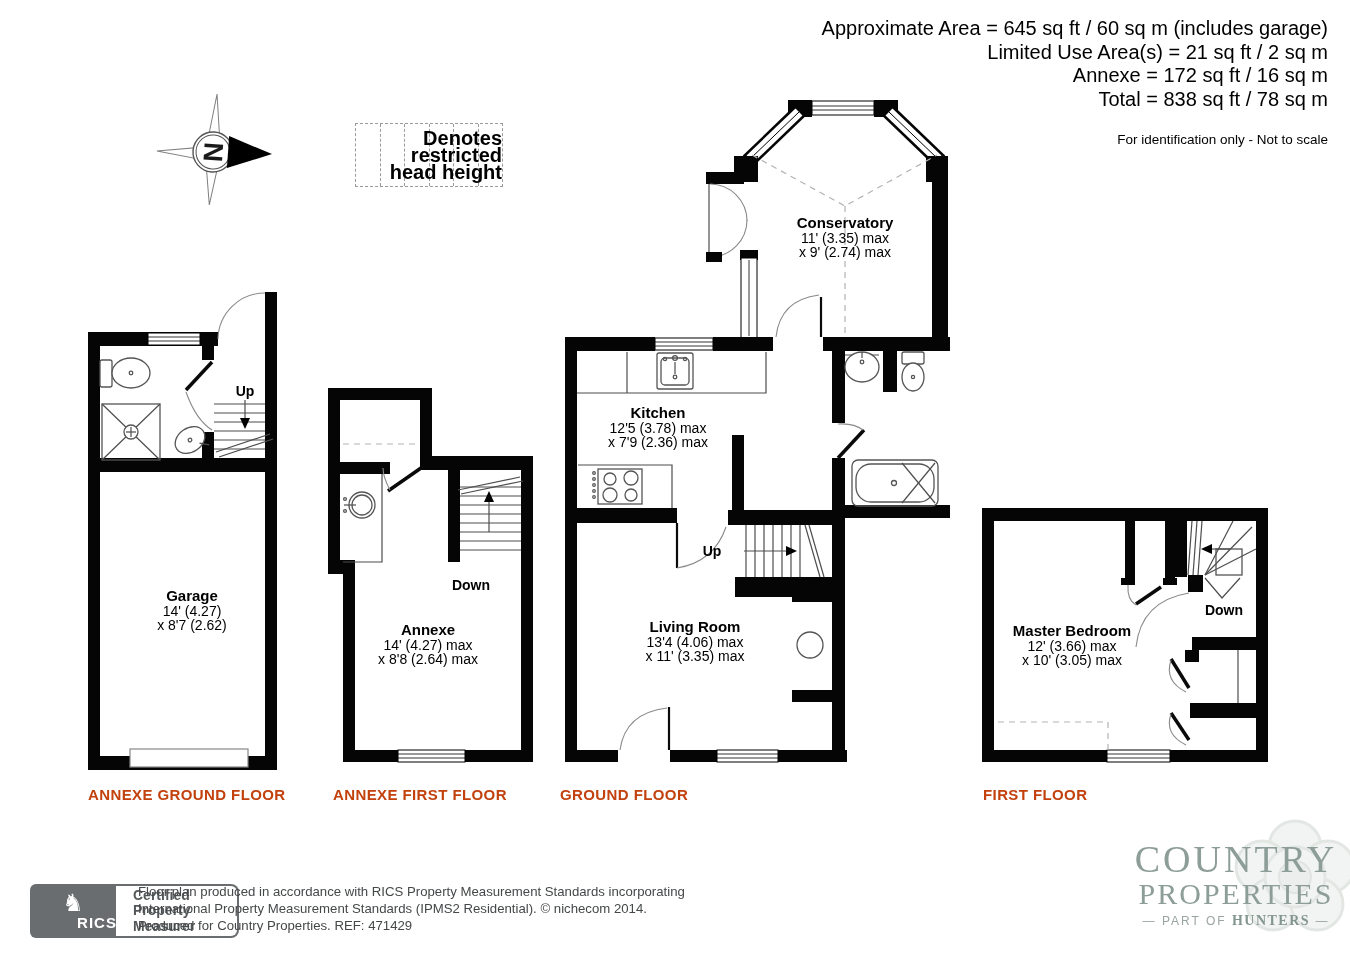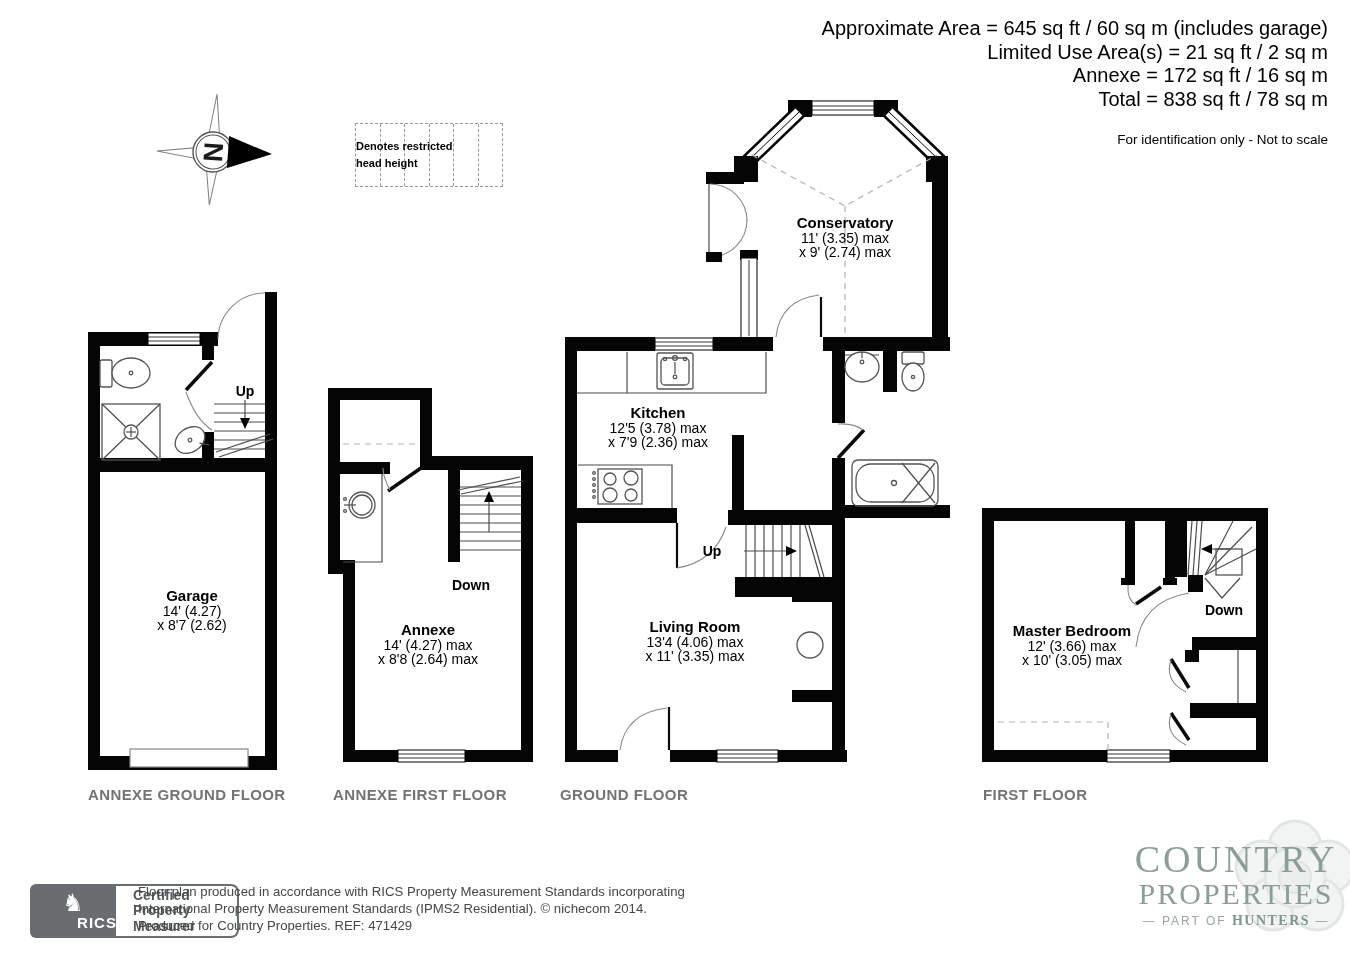--- a/index.html
+++ b/index.html
@@ -10,23 +10,23 @@
   
   .area-summary{position:absolute;top:17px;right:22px;text-align:right;}
   .area-summary .line{font-size:20px;line-height:23.5px;color:#000;}
   .area-summary .disclaimer{font-size:13.5px;margin-top:21px;color:#000;}
   
   .legend{position:absolute;left:355px;top:123px;width:146px;height:62px;border:1.5px dashed #9a9a9a;}
   .legend .cols{position:absolute;inset:0;display:flex;}
   .legend .cols div{flex:1;border-right:1.5px dashed #9a9a9a;}
   .legend .cols div:last-child{border-right:none;}
   .legend .cap{position:absolute;inset:0;display:flex;flex-direction:column;justify-content:center;
-    text-align:left;font-weight:bold;font-size:11px;line-height:17px;}
-  
-  .floor-label{position:absolute;top:786px;font-weight:bold;font-size:15px;letter-spacing:.4px;color:#737373;white-space:nowrap;}
+    text-align:right;font-weight:bold;font-size:20px;line-height:17px;}
+  
+  .floor-label{position:absolute;top:786px;font-weight:bold;font-size:15px;letter-spacing:.4px;color:#c2410c;white-space:nowrap;}
   
   .rics-badge{position:absolute;left:30px;top:884px;display:flex;height:54px;}
   .rics-left{width:86px;background:#696d6f;border-radius:6px 0 0 6px;color:#fff;display:flex;flex-direction:column;align-items:center;justify-content:center;}
   .rics-left .emblem{font-size:24px;line-height:22px;}
   .rics-left .word{font-weight:bold;font-size:15px;letter-spacing:1px;margin-left:48px;}
   .rics-right{width:104px;border:2px solid #696d6f;border-left:none;border-radius:0 8px 8px 0;background:#fff;
     display:flex;flex-direction:column;justify-content:center;padding-left:17px;}
   .rics-right div{font-weight:bold;font-size:14px;line-height:15.5px;color:#55585a;}
   .plan-note{position:absolute;left:138px;top:883px;font-size:13.2px;line-height:17px;color:#454849;}
   

